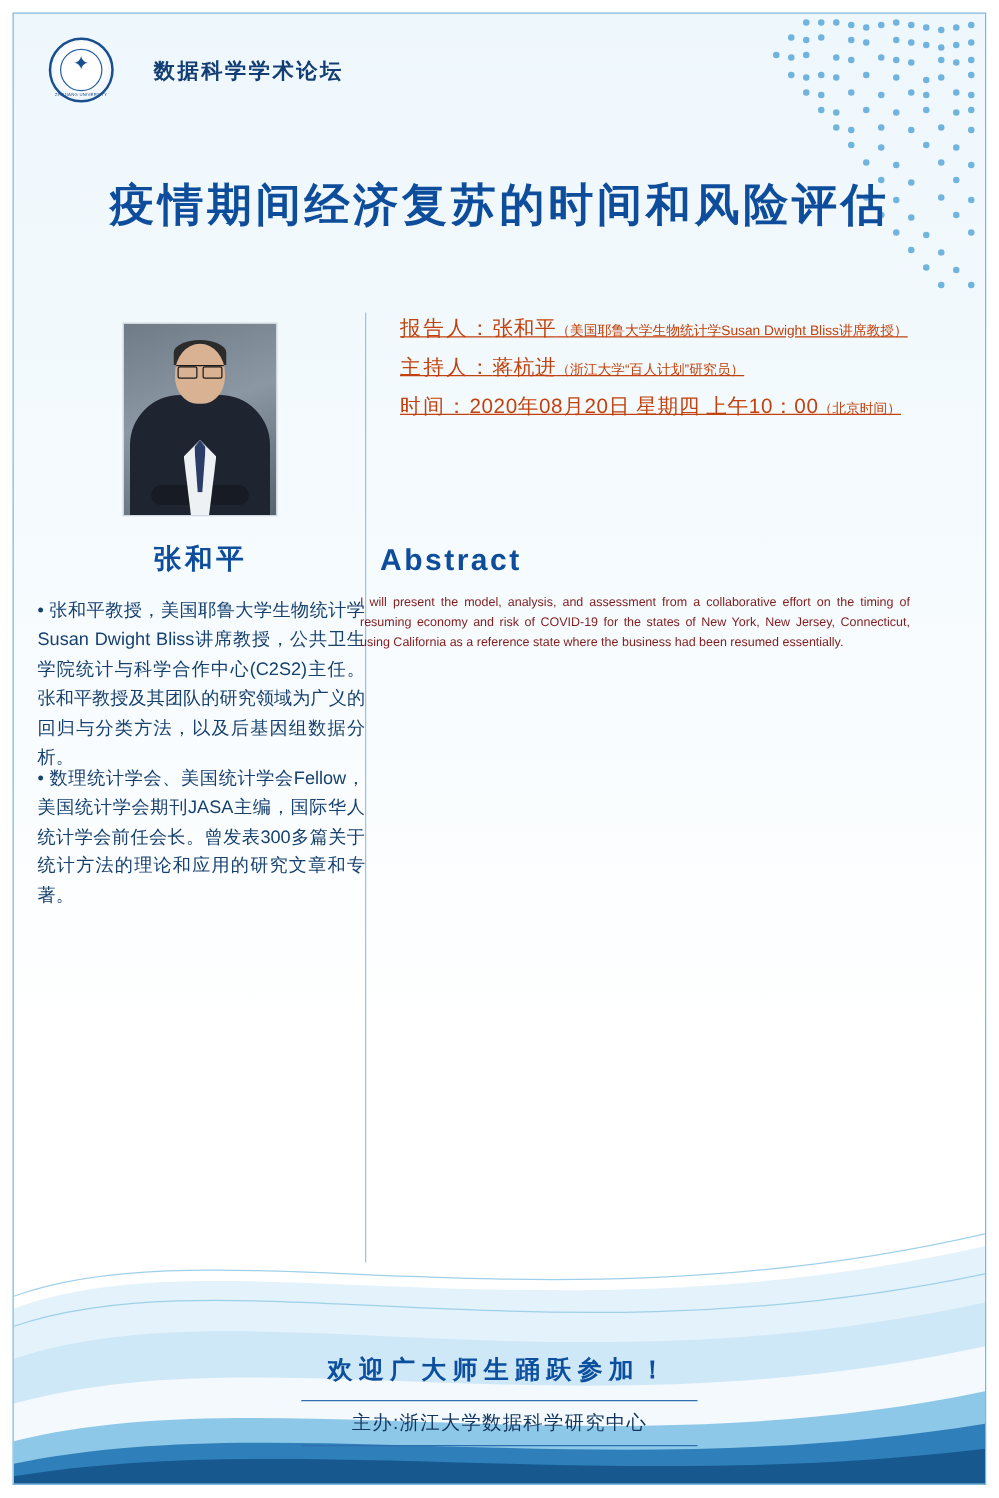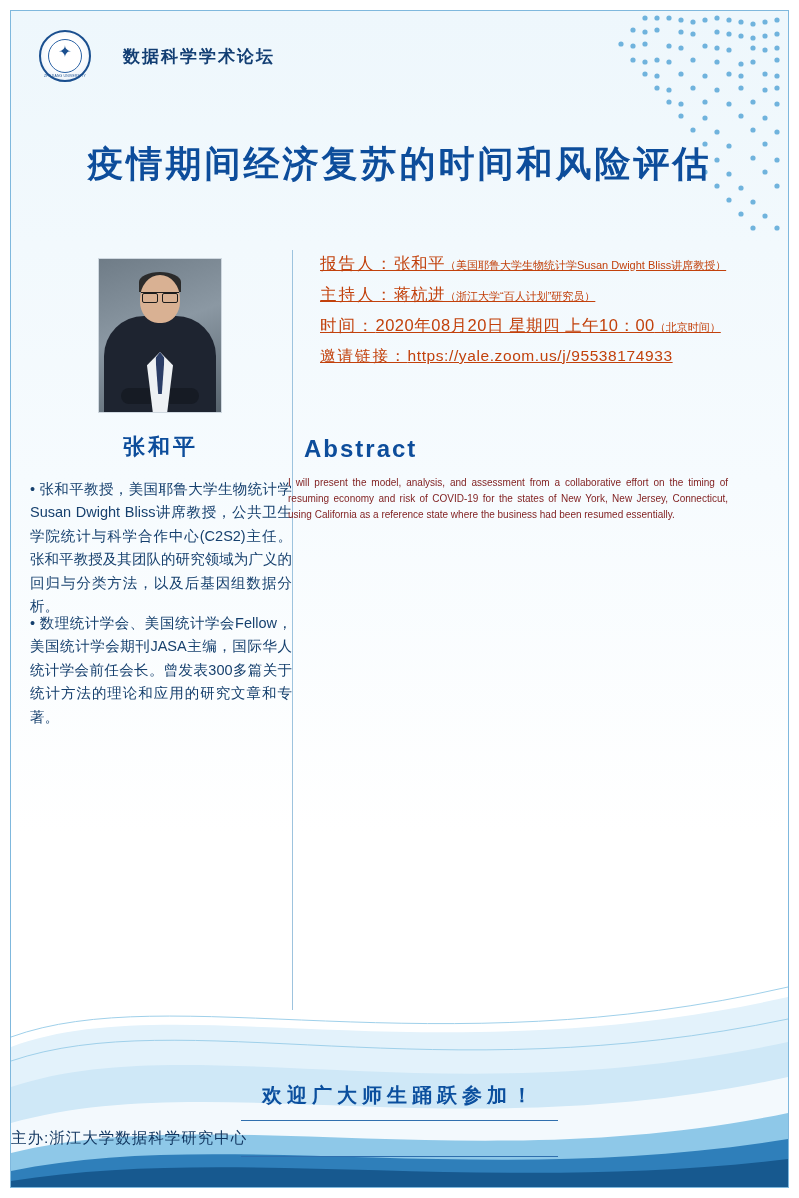--- a/index.html
+++ b/index.html
@@ -269,20 +269,21 @@
     letter-spacing: 5px;
   }
   .org-rule-top {
     position: absolute;
     left: 230px; right: 230px; bottom: 66px;
     height: 1px; background: #2f6fae;
   }
   .org {
     position: absolute;
     left: 0; right: 0; bottom: 38px;
+    text-align: center;
     font-size: 15.5px;
     color: #10355f;
     letter-spacing: 1px;
   }
   .org-rule-bottom {
     position: absolute;
     left: 230px; right: 230px; bottom: 30px;
     height: 1px; background: #2f6fae;
   }
 </style>
@@ -422,23 +423,20 @@
   <div class="info">
     <div class="info-row">
       <span class="lbl">报告人：</span><span>张和平</span><span class="small">（美国耶鲁大学生物统计学Susan Dwight Bliss讲席教授）</span>
     </div>
     <div class="info-row">
       <span class="lbl">主持人：</span><span>蒋杭进</span><span class="small">（浙江大学“百人计划”研究员）</span>
     </div>
     <div class="info-row">
       <span class="lbl">时间：</span><span>2020年08月20日 星期四 上午10：00</span><span class="small">（北京时间）</span>
     </div>
-    <div class="info-row link">
-      <span class="lbl">邀请链接：</span><span>https://yale.zoom.us/j/95538174933</span>
-    </div>
   </div>
 
   <div class="abstract-head">Abstract</div>
   <div class="abstract-body">I will present the model, analysis, and assessment from a collaborative effort on the timing of resuming economy and risk of COVID-19 for the states of New York, New Jersey, Connecticut, using California as a reference state where the business had been resumed essentially.</div>
 
   <div class="waves">
     <svg width="100%" height="100%" viewBox="0 0 777 260" preserveAspectRatio="none">
       <path d="M0,120 C160,60 420,150 777,70 L777,260 L0,260 Z" fill="#e3f2fb"></path>
       <path d="M0,160 C180,100 430,190 777,115 L777,260 L0,260 Z" fill="#cfe8f7"></path>
       <path d="M0,196 C200,140 450,222 777,150 L777,260 L0,260 Z" fill="#ffffff" opacity="0.75"></path>

